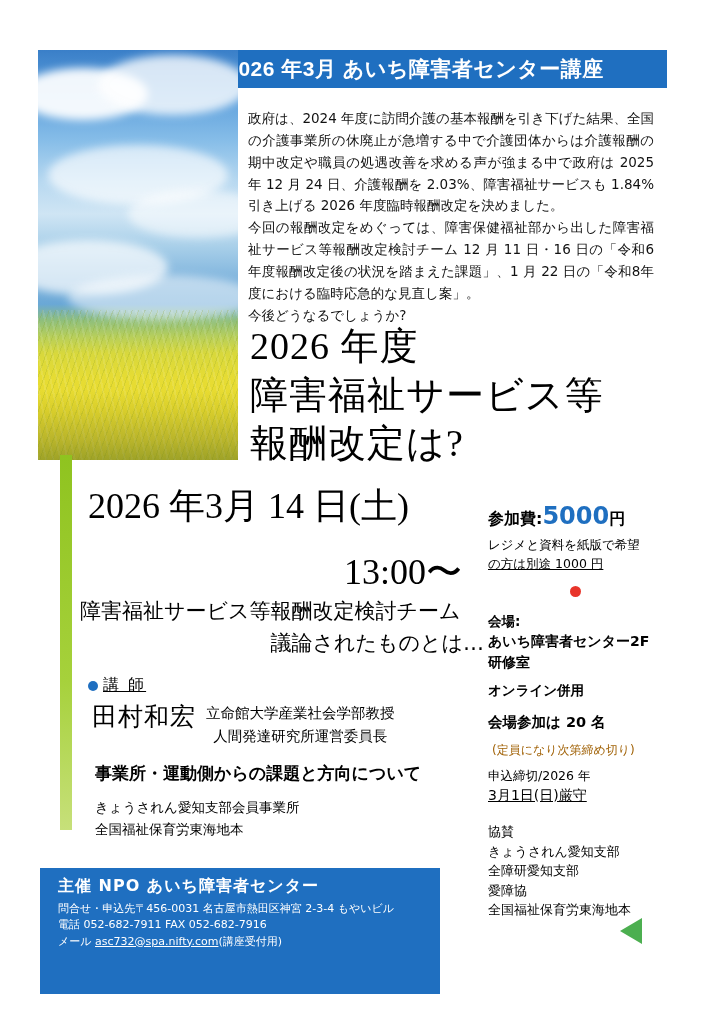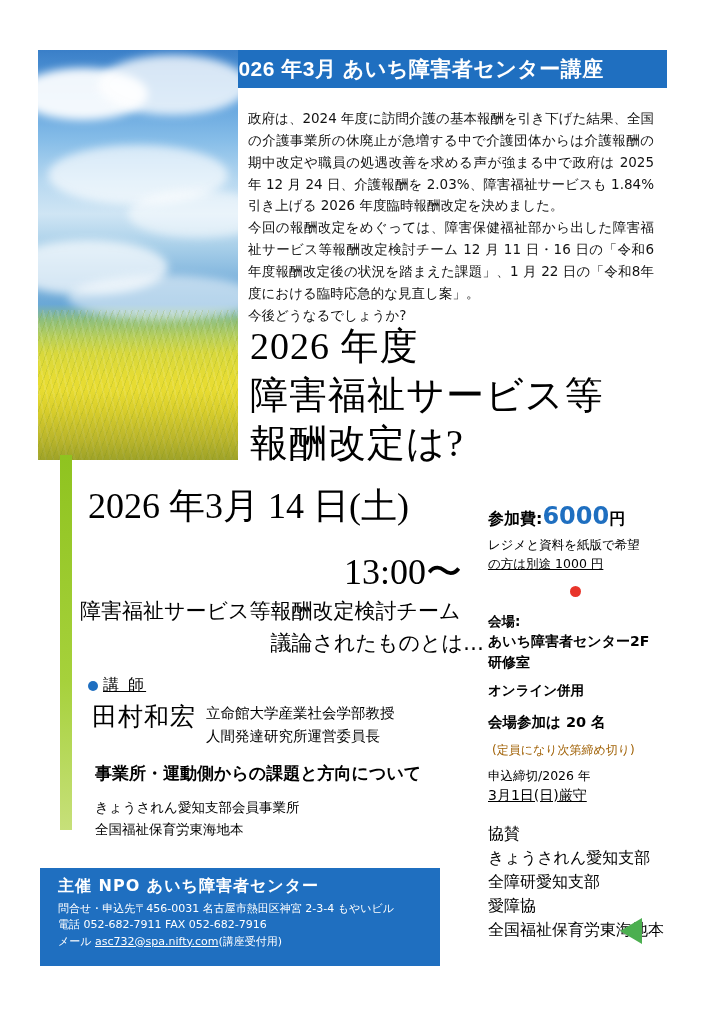--- a/index.html
+++ b/index.html
@@ -175,20 +175,21 @@
     color: #000;
     letter-spacing: 1px;
   }
   .speaker-aff {
     position: absolute;
     left: 206px; top: 702px;
     font-size: 14.5px;
     line-height: 1.6;
     font-family: "DejaVu Sans", "Liberation Sans", sans-serif;
     color: #000;
+    text-align: center;
   }
   .theme-title {
     position: absolute;
     left: 95px; top: 762px;
     font-size: 17px;
     font-weight: bold;
     font-family: "DejaVu Sans", "Liberation Sans", sans-serif;
     color: #000;
   }
   .theme-orgs {
@@ -288,31 +289,31 @@
     left: 488px; top: 787px;
     font-size: 14px;
     font-family: "DejaVu Sans", "Liberation Sans", sans-serif;
     color: #000;
     text-decoration: underline;
   }
   .sponsor {
     position: absolute;
     left: 488px; top: 822px;
     width: 200px;
-    font-size: 16px;
+    font-size: 13px;
     line-height: 1.5;
     font-family: "DejaVu Sans", "Liberation Sans", sans-serif;
     color: #000;
   }
 
   
   .footer {
     position: absolute;
     left: 40px; top: 868px;
-    width: 400px; height: 98px;
+    width: 400px; height: 126px;
     background: #1f6fc0;
     padding: 8px 14px 6px 18px;
     color: #ffffff;
   }
   .footer .org {
     font-size: 16px;
     font-weight: bold;
     letter-spacing: 1px;
     margin-bottom: 4px;
     font-family: "DejaVu Sans", "Liberation Sans", sans-serif;
@@ -385,21 +386,21 @@
     <div>人間発達研究所運営委員長</div>
   </div>
 
   <div class="theme-title">事業所・運動側からの課題と方向について</div>
   <div class="theme-orgs">
     <div>きょうされん愛知支部会員事業所</div>
     <div>全国福祉保育労東海地本</div>
   </div>
 
   <div class="fee">
-    <span>参加費:</span><span class="amount">6000</span><span>円</span>
+    <span>参加費:</span><span class="amount">5000</span><span>円</span>
   </div>
   <div class="fee-note">
     <div>レジメと資料を紙版で希望</div>
     <div class="u">の方は別途 1000 円</div>
   </div>
 
   <div class="red-dot"></div>
 
   <div class="venue-label">会場:</div>
   <div class="venue-value">

